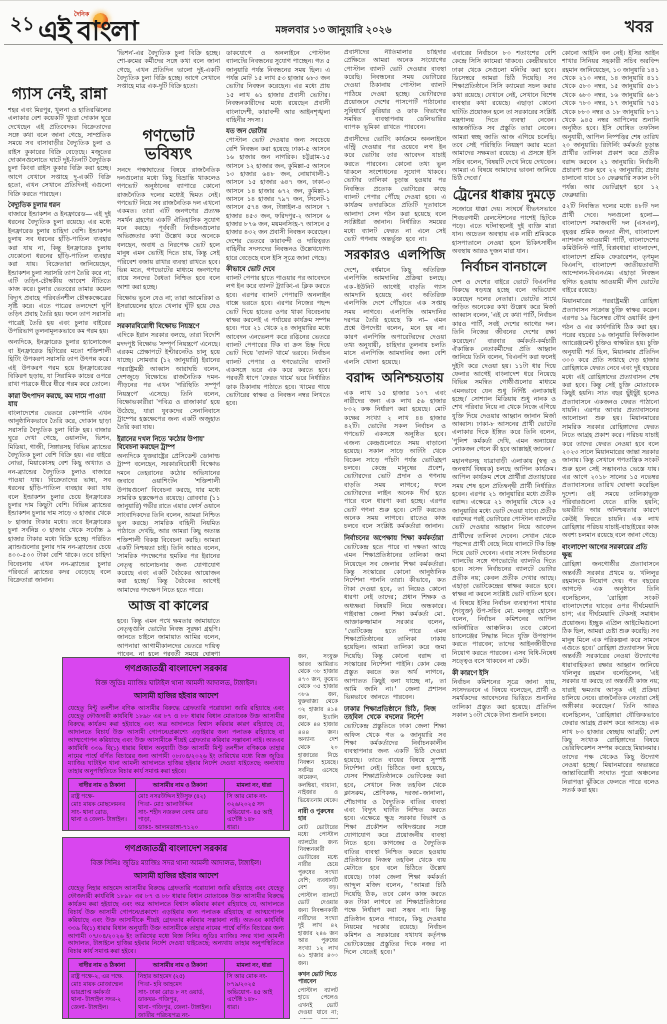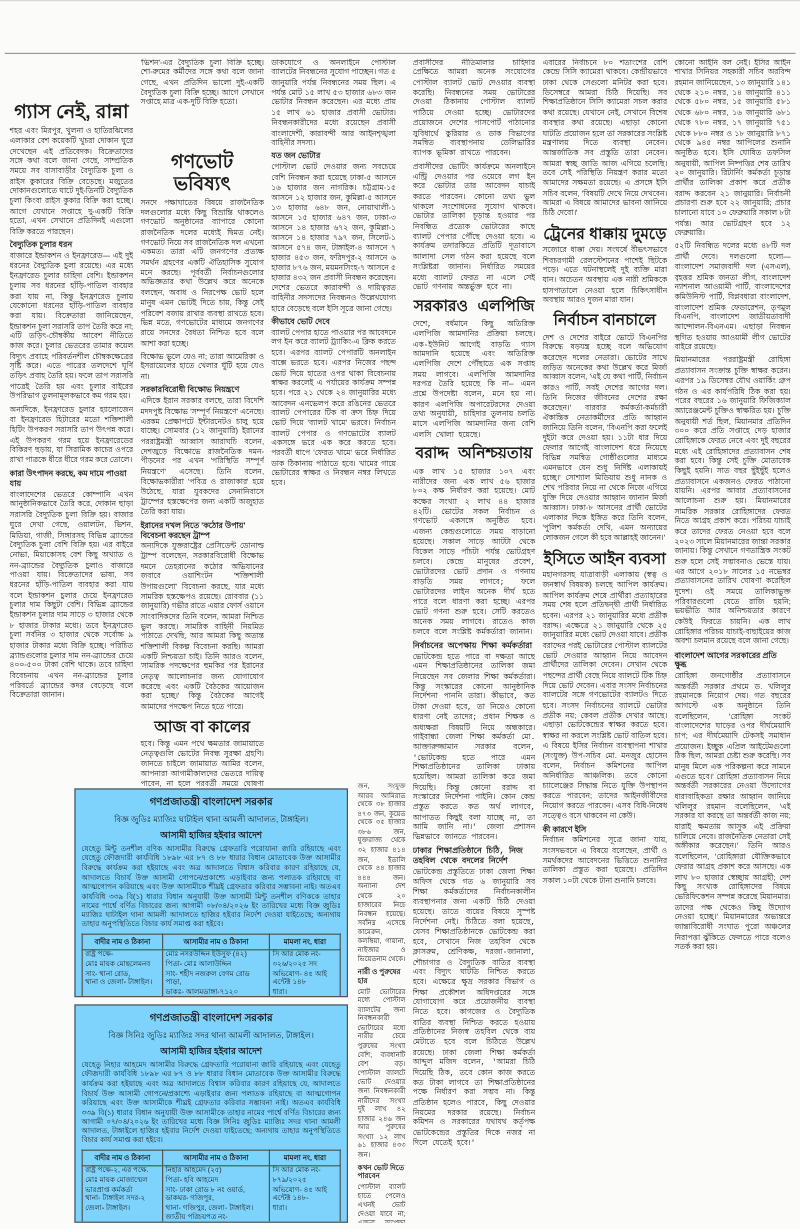--- a/index.html
+++ b/index.html
@@ -36,39 +36,49 @@
   .blk.headline{font-weight:bold;text-align:center;line-height:1.12;margin:5px 0 3px;}
   .blk.headline.lg{font-size:16px;margin-top:36px;}
   .blk.headline.md{font-size:13px;}
   .blk.subhead{font-size:6.6px;font-weight:bold;margin:3px 0 1px;line-height:1.25;}
   .blk.para{font-size:6.3px;line-height:1.33;text-align:justify;margin:0 0 3px;
     word-break:break-word;color:#222;}
   .c7 .blk.para{font-size:5.7px;}
   .c7 .blk.subhead{font-size:6px;}
 
   
-  .notice{position:absolute;left:62px;width:228px;border:1px solid #555;background:#7dd3fc;
+  .notice{position:absolute;left:62px;width:228px;border:1px solid #555;background:#d946ef;
     padding:4px 5px;box-sizing:border-box;overflow:hidden;}
   .n1{top:656px;height:174px;}
   .n2{top:836px;height:182px;}
   .n-title{text-align:center;font-weight:bold;font-size:8.5px;margin-bottom:1px;}
   .n-court{text-align:center;font-size:6.8px;margin-bottom:1px;}
   .n-order{text-align:center;font-weight:bold;font-size:7.4px;margin-bottom:2px;}
   .n-body{font-size:6.1px;line-height:1.3;text-align:justify;margin-bottom:3px;color:#222;}
   .n-table{width:100%;border-collapse:collapse;table-layout:fixed;margin-bottom:3px;}
   .n-table th,.n-table td{border:1px solid #555;font-size:5.9px;padding:1px 2px;vertical-align:top;}
   .n-table th{font-weight:bold;text-align:center;}
   .n-table td{white-space:pre-line;line-height:1.3;text-align:left;}
   .n-table .w1{width:31%;}.n-table .w2{width:42%;}.n-table .w3{width:27%;}
 </style>
 </head>
 <body>
 
 <div class="page">
 
+  <div class="hdr">
+    <div class="pagenum">২১</div>
+    <div class="logo">
+      <span class="sun"></span>
+      <span class="logo-tag">দৈনিক</span>
+      <span class="word">এই বাংলা</span>
+    </div>
+    <div class="dateline">মঙ্গলবার ১৩ জানুয়ারি ২০২৬</div>
+    <div class="section">খবর</div>
+  </div>
   <div class="hdr-rule"></div>
 
   <div class="col c1">
       <div class="blk headline lg">গ্যাস নেই, রান্না</div>
       <div class="blk para">শহর এবং মিরপুর, খুলনা ও হাতিরঝিলের এলাকার বেশ কয়েকটি খুচরা দোকান ঘুরে দেখেছেন এই প্রতিবেদক। বিক্রেতাদের সঙ্গে কথা বলে জানা গেছে, সাম্প্রতিক সময়ে সব বাসাবাড়ীর বৈদ্যুতিক চুলা ও রাইস কুকারের বিক্রি বেড়েছে। মজুতের দোকানগুলোতে ঘাটে দুই-তিনটি বৈদ্যুতিক চুলা কিংবা রাইস কুকার বিক্রি করা হচ্ছে। আগে যেখানে সপ্তাহে দু-একটি বিক্রি হতো, এখন সেখানে প্রতিদিনই এগুলো বিক্রি করতে পারছেন।</div>
       <div class="blk subhead">বৈদ্যুতিক চুলার ধরন</div>
       <div class="blk para">বাজারে ইন্ডাকশন ও ইনফ্রারেড— এই দুই ধরনের বৈদ্যুতিক চুলা রয়েছে। এর মধ্যে ইনফ্রারেড চুলার চাহিদা বেশি। ইন্ডাকশন চুলায় সব ধরনের হাঁড়ি-পাতিল ব্যবহার করা যায় না, কিন্তু ইনফ্রারেড চুলায় যেকোনো ধরনের হাঁড়ি-পাতিল ব্যবহার করা যায়। বিক্রেতারা জানিয়েছেন, ইন্ডাকশন চুলা সরাসরি তাপ তৈরি করে না; এটি তড়িৎ-চৌম্বকীয় আবেশ নীতিতে কাজ করে। চুলার ভেতরের তামার কয়েল বিদ্যুৎ প্রবাহে পরিবর্তনশীল চৌম্বকক্ষেত্রের সৃষ্টি করে। এতে পাত্রের তলদেশে ঘূর্ণি তড়িৎ প্রবাহ তৈরি হয়। ফলে তাপ সরাসরি পাত্রেই তৈরি হয় এবং চুলার বাইরের উপরিভাগ তুলনামূলকভাবে কম গরম হয়।</div>
       <div class="blk para">অন্যদিকে, ইনফ্রারেড চুলার হ্যালোজেন বা ইনফ্রারেড হিটারের মতো শক্তিশালী হিটিং উপকরণ সরাসরি তাপ উৎপন্ন করে। এই উপকরণ গরম হয়ে ইনফ্রারেডের বিকিরণ ছড়ায়, যা সিরামিক কাচের ওপরে রাখা পাত্রকে ধীরে ধীরে গরম করে তোলে।</div>
       <div class="blk subhead">কারা উৎপাদন করছে, কম দামে পাওয়া যায়</div>
       <div class="blk para">বাংলাদেশের ভেতরে কোম্পানি এখন আনুষ্ঠানিকভাবে তৈরি করে, দোকান ছাড়া সরাসরি বৈদ্যুতিক চুলা বিক্রি হয়। বাজার ঘুরে দেখা গেছে, ওয়ালটন, ভিশন, মিডিয়া, গাজী, সিঙ্গারসহ বিভিন্ন ব্র্যান্ডের বৈদ্যুতিক চুলা বেশি বিক্রি হয়। এর বাইরে নোভা, মিয়াকোসহ বেশ কিছু অখ্যাত ও নন-ব্র্যান্ডের বৈদ্যুতিক চুলাও বাজারে পাওয়া যায়। বিক্রেতাদের ভাষ্য, সব ধরনের হাঁড়ি-পাতিল ব্যবহার করা যায় বলে ইন্ডাকশন চুলার চেয়ে ইনফ্রারেড চুলার দাম কিছুটা বেশি। বিভিন্ন ব্র্যান্ডের ইন্ডাকশন চুলার দাম সাড়ে ৩ হাজার থেকে ৮ হাজার টাকার মধ্যে। তবে ইনফ্রারেড চুলা সর্বনিম্ন ৩ হাজার থেকে সর্বোচ্চ ৯ হাজার টাকার মধ্যে বিক্রি হচ্ছে। পরিচিত ব্র্যান্ডগুলোর চুলার দাম নন-ব্র্যান্ডের চেয়ে ৪০০-৫০০ টাকা বেশি থাকে। তবে চাহিদা বিবেচনায় এখন নন-ব্র্যান্ডের চুলার পরিবর্তে ব্র্যান্ডের কদর বেড়েছে বলে বিক্রেতারা জানান।</div>
@@ -103,21 +113,20 @@
       <div class="blk para">ভোটকেন্দ্র হতে পারে বা দক্ষতা আছে এমন শিক্ষাপ্রতিষ্ঠানের তালিকা জমা নিয়েছেন সব জেলার শিক্ষা কর্মকর্তারা। কিন্তু সংস্কারের কোনো আনুষ্ঠানিক নির্দেশনা পাননি তারা। কীভাবে, কত টাকা দেওয়া হবে, তা নিয়েও কোনো ধারণা নেই তাদের; প্রধান শিক্ষক ও অধ্যক্ষরা বিষয়টি নিয়ে অন্ধকারে। গাইবান্ধা জেলা শিক্ষা কর্মকর্তা মো. আক্তারুজ্জামান সরকার বলেন, 'ভোটকেন্দ্র হতে পারে এমন শিক্ষাপ্রতিষ্ঠানের তালিকা ঢাকায় হয়েছিল। আমরা তালিকা করে জমা দিয়েছি। কিন্তু কোনো বরাদ্দ বা সংস্কারের নির্দেশনা পাইনি। কোন কেন্দ্র প্রস্তুত করতে কত অর্থ লাগবে, আপাতত কিছুই বলা যাচ্ছে না, তা আমি জানি না।' জেলা প্রশাসন ভিন্নভাবে জানতে পারবেন।</div>
       <div class="blk subhead">ঢাকার শিক্ষাপ্রতিষ্ঠানে চিঠি, নিজ তহবিল থেকে বদলের নির্দেশ</div>
       <div class="blk para">ভোটকেন্দ্র প্রস্তুতিতে ঢাকা জেলা শিক্ষা অফিস থেকে গত ৬ জানুয়ারি সব শিক্ষা কর্মকর্তাদের নির্বাচনকালীন ব্যবস্থাপনার জন্য একটি চিঠি দেওয়া হয়েছে। তাতে ব্যয়ের বিষয়ে সুস্পষ্ট নির্দেশনা নেই। চিঠিতে বলা হয়েছে, যেসব শিক্ষাপ্রতিষ্ঠানকে ভোটকেন্দ্র করা হবে, সেখানে নিজ তহবিল থেকে ক্লাসরুম, শ্রেণিকক্ষ, দরজা-জানালা, শৌচাগার ও বৈদ্যুতিক বাতির ব্যবস্থা এবং বিদ্যুৎ ঘাটতি নিশ্চিত করতে হবে। এক্ষেত্রে ক্ষুদ্র সরকার বিভাগ ও শিক্ষা প্রকৌশল অধিদপ্তরের সঙ্গে যোগাযোগ করে প্রয়োজনীয় ব্যবস্থা নিতে হবে। কাগজের ও বৈদ্যুতিক বাতির ব্যবস্থা নিশ্চিত করতে হওয়ায় প্রতিষ্ঠানের নিজস্ব তহবিল থেকে ব্যয় মেটাতে হবে বলে চিঠিতে উল্লেখ রয়েছে। ঢাকা জেলা শিক্ষা কর্মকর্তা আব্দুল মজিদ বলেন, 'আমরা চিঠি দিয়েছি ঠিক, তবে কোন কাজ করতে কত টাকা লাগবে তা শিক্ষাপ্রতিষ্ঠানের পক্ষে নির্ধারণ করা সম্ভব না। কিন্তু প্রতিষ্ঠান হলেও পারবে, কিছু দেওয়ার নিয়মের দরকার রয়েছে। নির্বাচন কমিশন ও সরকারের যথাযথ কর্তৃপক্ষ ভোটকেন্দ্রের প্রস্তুতির দিকে নজর না দিলে যেতেই হবে।'</div>
     </div>
   <div class="col c5">
       <div class="blk para">এবারের নির্বাচনে ৮০ শতাংশের বেশি কেন্দ্রে সিসি ক্যামেরা থাকবে। কেন্দ্রীয়ভাবে ঢাকা থেকে সেগুলো মনিটর করা হবে। ডিসেম্বরে আমরা চিঠি দিয়েছি। সব শিক্ষাপ্রতিষ্ঠানে সিসি ক্যামেরা সচল করার কথা রয়েছে। যেখানে নেই, সেখানে বিশেষ ব্যবস্থার কথা রয়েছে। এছাড়া কোনো ঘাটতি প্রয়োজন হলে তা সরকারের সংশ্লিষ্ট মন্ত্রণালয় দিতে ব্যবস্থা নেবেন। আন্তর্জাতিক সব প্রস্তুতি তারা নেবেন। আমরা স্বচ্ছ জাতি আজ এগিয়ে চলেছি। তবে সেই পরিস্থিতি নিয়ন্ত্রণ করার মতো আমাদের সক্ষমতা রয়েছে। এ প্রসঙ্গে ইসি সচিব বলেন, 'বিষয়টি দেখে নিয়ে দেখবেন। আমরা এ বিষয়ে আমাদের ভাবনা জানিয়ে চিঠি দেবো।'</div>
       <div class="blk headline md">ট্রেনের ধাক্কায় দুমড়ে</div>
       <div class="blk para">সজোরে ধাক্কা দেয়। সংঘর্ষে বীভৎসভাবে শিবচরগামী রেলস্টেশনের পাশেই ছিটকে পড়ে। এতে ঘটনাস্থলেই দুই ব্যক্তি মারা যান। অচেতন অবস্থায় এক নারী শ্রমিককে হাসপাতালে নেওয়া হলে চিকিৎসাধীন অবস্থায় আরও দুজন মারা যান।</div>
       <div class="blk headline md">নির্বাচন বানচালে</div>
       <div class="blk para">দেশ ও দেশের বাইরে ভোটে বিএনপির বিরুদ্ধে ষড়যন্ত্র হচ্ছে বলে অভিযোগ করেছেন দলের নেতারা। ভোটের সাথে জড়িত অনেকের কথা উল্লেখ করে মির্জা আব্বাস বলেন, 'এই যে কথা পার্টি, নির্বাচন কারও পার্টি, সবই দেশের আগের দল। তিনি নিজের জীবনের দেশের রক্ষা করেছেন।' বারবার কর্মকর্তা-কর্মচারী ঐকান্তিক নেতাকর্মীদের প্রতি আহ্বান জানিয়ে তিনি বলেন, 'বিএনপি করা ফলেই দুইটা করে দেওয়া হয়। ১১টা ধার দিয়ে ফেলার আগেই বাংলাদেশ ধরে নিয়েছে বিভিন্ন সমন্বিত গোষ্ঠীগুলোর মাধ্যমে এমনভাবে যেন শুধু নির্দিষ্ট এলাকায়ই হচ্ছে।' সোশ্যাল মিডিয়ায় শুধু নানক ও শেখ পরিবার নিয়ে না থেকে নিজে এগিয়ে যুক্তি দিয়ে দেওয়ার আহ্বান জানান মির্জা আব্বাস। ঢাকা-৮ আসনের প্রার্থী ভোটের এলাকার দিকে ইঙ্গিত করে তিনি বলেন, 'পুলিশ কর্মকর্তা দেখি, এমন অন্যায়ের লোকজন গেলে কী হবে আল্লাহই জানেন।'</div>
-      <div class="blk headline md">ইসিতে আইন ব্যবসা</div>
       <div class="blk para">মহানগরসহ যাত্রাবাড়ী এলাকায় (স্বত্ব ও জনস্বার্থ বিষয়ক) চলছে আপিল কার্যক্রম। আপিল কার্যক্রম শেষে প্রার্থীরা প্রত্যাহারের সময় শেষ হলে প্রতিদ্বন্দ্বী প্রার্থী নির্ধারিত হবেন। এরপর ২১ জানুয়ারির মধ্যে প্রতীক বরাদ্দ। এক্ষেত্রে ২১ জানুয়ারি থেকে ২৫ জানুয়ারির মধ্যে ভোট দেওয়া যাবে। প্রতীক বরাদ্দের পরই ভোটারের পোস্টাল ব্যালটের ভোট দেওয়ার আহ্বান নিয়ে আবেদন প্রার্থীদের তালিকা দেবেন। সেখান থেকে পছন্দের প্রার্থী বেছে নিয়ে ব্যালটে টিক চিহ্ন দিয়ে ভোট দেবেন। এবার সংসদ নির্বাচনের ব্যালটের সঙ্গে গণভোটের ব্যালটও দিতে হবে। সংসদ নির্বাচনের ব্যালটে ভোটার প্রতীক নয়; কেবল প্রতীক দেখার আছে। এছাড়া ভোটকেন্দ্রের স্বাক্ষর করতে হবে। স্বাক্ষর না করলে সংশ্লিষ্ট ভোট বাতিল হবে। এ বিষয়ে ইসির নির্বাচন ব্যবস্থাপনা শাখার (সংযুক্ত) উপ-সচিব মো. মনজুর হোসেন বলেন, নির্বাচন কমিশনের আপিল অনির্ধারিত আঞ্চলিক। তবে কোনো চ্যালেঞ্জের সিদ্ধান্ত নিতে যুক্তি উপস্থাপন করতে পারবেন; তাদের আইনজীবীদের নিয়োগ করতে পারবেন। এসব বিধি-নিষেধ সত্ত্বেও বসে থাকবেন না কেউ।</div>
       <div class="blk subhead">কী কারণে ইসি</div>
       <div class="blk para">নির্বাচন কমিশনের সূত্রে জানা যায়, সংসদভবনে এ বিষয়ে বলেছেন, প্রার্থী ও সমর্থকদের আবেদনের ভিত্তিতে শুনানির তালিকা প্রস্তুত করা হয়েছে। প্রতিদিন সকাল ১০টা থেকে টানা শুনানি চলবে।</div>
     </div>
   <div class="col c6">
       <div class="blk para">কোনো আইনি বল নেই। ইসির আইন শাখার সিনিয়র সহকারী সচিব অরবিন্দ রহমান জানিয়েছেন, ১৩ জানুয়ারি ১৪১ থেকে ২১০ নম্বর, ১৪ জানুয়ারি ৪১১ থেকে ৫৮০ নম্বর, ১৫ জানুয়ারি ৫৮১ থেকে ৬৮০ নম্বর, ১৬ জানুয়ারি ৬৮১ থেকে ৭৮০ নম্বর, ১৭ জানুয়ারি ৭৫১ থেকে ৮৮০ নম্বর ও ১৮ জানুয়ারি ৮৭১ থেকে ৯৪৫ নম্বর আপিলের শুনানি অনুষ্ঠিত হবে। ইসি ঘোষিত তফসিল অনুযায়ী, আপিল নিষ্পত্তির শেষ তারিখ ২০ জানুয়ারি। রিটার্নিং কর্মকর্তা চূড়ান্ত প্রার্থীর তালিকা প্রকাশ করে প্রতীক বরাদ্দ করবেন ২১ জানুয়ারি। নির্বাচনী প্রচারণা শুরু হবে ২২ জানুয়ারি; প্রচার চালানো যাবে ১০ ফেব্রুয়ারি সকাল ৮টা পর্যন্ত। আর ভোটগ্রহণ হবে ১২ ফেব্রুয়ারি।</div>
       <div class="blk para">৫২টি নিবন্ধিত দলের মধ্যে ৪৮টি দল প্রার্থী দেবে। দলগুলো হলো— বাংলাদেশ সমাজবাদী দল (এসএল), বৃহত্তর শ্রমিক জনতা লীগ, বাংলাদেশ ন্যাশনাল আওয়ামী পার্টি, বাংলাদেশের কমিউনিস্ট পার্টি, বিপ্লবধারা বাংলাদেশ, বাংলাদেশ শ্রমিক ফেডারেশন, তৃণমূল বিএনপি, বাংলাদেশ জাতীয়তাবাদী আন্দোলন-বিএনএম। এছাড়া নিবন্ধন স্থগিত হওয়ায় আওয়ামী লীগ ভোটের বাইরে রয়েছে।</div>
       <div class="blk para">মিয়ানমারের পররাষ্ট্রমন্ত্রী রোহিঙ্গা প্রত্যাবাসন সংক্রান্ত চুক্তি স্বাক্ষর করেন। এরপর ১৯ ডিসেম্বর যৌথ ওয়ার্কিং গ্রুপ গঠন ও এর কার্যপরিধি ঠিক করা হয়। পরের বছরের ১৬ জানুয়ারি ফিজিক্যাল অ্যারেঞ্জমেন্ট চুক্তিও স্বাক্ষরিত হয়। চুক্তি অনুযায়ী শর্ত ছিল, মিয়ানমার প্রতিদিন ৩০০ করে প্রতি সপ্তাহে দেড় হাজার রোহিঙ্গাকে ফেরত নেবে এবং দুই বছরের মধ্যে এই রোহিঙ্গাদের প্রত্যাবাসন শেষ করা হবে। কিন্তু সেই চুক্তি মোতাবেক কিছুই হয়নি। সাত বছর ছুঁইছুঁই হলেও প্রত্যাবাসনে একজনও ফেরত পাঠানো যায়নি। এরপর আবার প্রত্যাবাসনের আলোচনা শুরু হয়। মিয়ানমারের সামরিক সরকার রোহিঙ্গাদের ফেরত নিতে আগ্রহ প্রকাশ করে। পরিচয় যাচাই করে তাদের ফেরত নেওয়া হবে বলে ২০২৩ সালে মিয়ানমারের জান্তা সরকার জানায়। কিন্তু সেখানে গণতান্ত্রিক সংকট শুরু হলে সেই সম্ভাবনাও ভেস্তে যায়। এর আগে ২০১৮ সালের ১৫ নভেম্বর প্রত্যাবাসনের তারিখ ঘোষণা করেছিল দুদেশ। ওই সময়ে তালিকাভুক্ত পরিবারগুলো যেতে রাজি হয়নি; ভয়ভীতি আর অনিশ্চয়তার কারণে কেউই ফিরতে চায়নি। এক লাখ রোহিঙ্গার পরিচয় যাচাই-বাছাইয়ের কাজ অবশ্য চলমান রয়েছে বলে জানা গেছে।</div>
       <div class="blk subhead">বাংলাদেশ আগের সরকারের প্রতি ক্ষুব্ধ</div>
       <div class="blk para">রোহিঙ্গা জনগোষ্ঠীর প্রত্যাবাসনে অন্তর্বর্তী সরকার প্রথমে ড. খলিলুর রহমানকে নিয়োগ দেয়। গত বছরের আগস্টে এক অনুষ্ঠানে তিনি বলেছিলেন, 'রোহিঙ্গা সংকট বাংলাদেশের ঘাড়ের ওপর দীর্ঘমেয়াদি চাপ; এর দীর্ঘমেয়াদি টেকসই সমাধান প্রয়োজন। ইচ্ছুক এপ্রিল আইটেমগুলো ঠিক ছিল, আমরা চেষ্টা শুরু করেছি। সব মানুষ মিলে এক পরিকল্পনা করে সামনে এগুতে হবে।' রোহিঙ্গা প্রত্যাবাসন নিয়ে অন্তর্বর্তী সরকারের নেওয়া উদ্যোগের ধারাবাহিকতা রক্ষার আহ্বান জানিয়ে খলিলুর রহমান বলেছিলেন, 'এই সরকার যা করছে তা অন্তর্বর্তী কাজ নয়; যারাই ক্ষমতায় আসুক এই প্রক্রিয়া চালিয়ে নেবে। রাজনৈতিক নেতারা সেই অঙ্গীকার করেছেন।' তিনি আরও বলেছিলেন, 'রোহিঙ্গারা যৌক্তিকভাবে ফেরার আগ্রহ প্রকাশ করে আসছে। এক লাখ ৮০ হাজার স্বেচ্ছায় আগ্রহী; দেশ কিছু সংখ্যক রোহিঙ্গাদের বিষয়ে ভেরিফিকেশন সম্পন্ন করেছে মিয়ানমার। তাদের পক্ষ থেকেও কিছু উদ্যোগ নেওয়া হচ্ছে।' মিয়ানমারের অভ্যন্তরে জান্তাবিরোধী সংঘাত পুরো অঞ্চলের নিরাপত্তা ঝুঁকিতে ফেলতে পারে বলেও সতর্ক করা হয়।</div>

